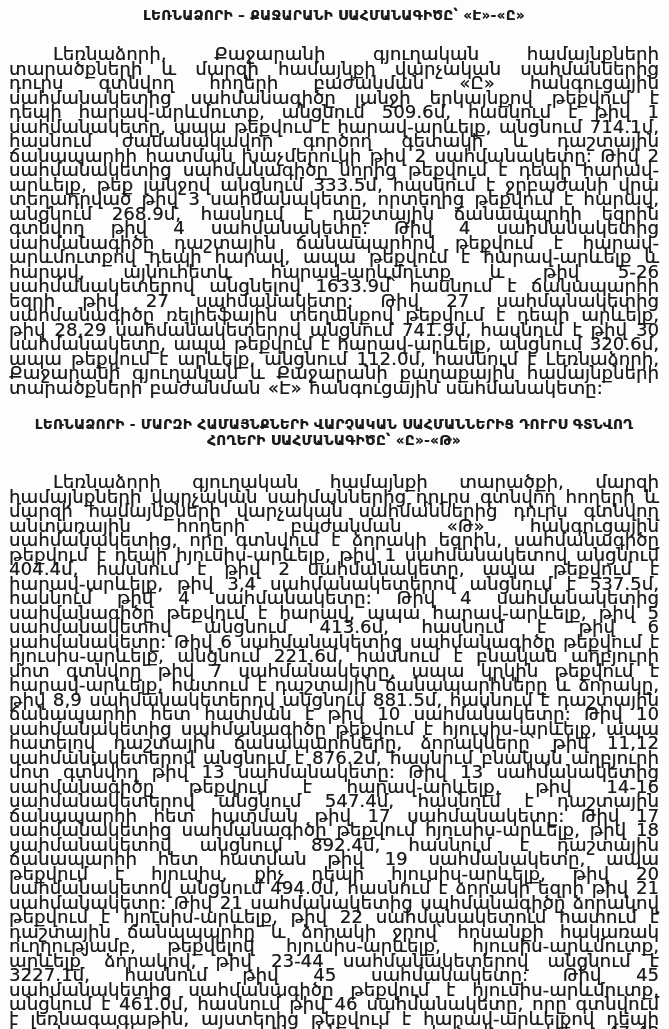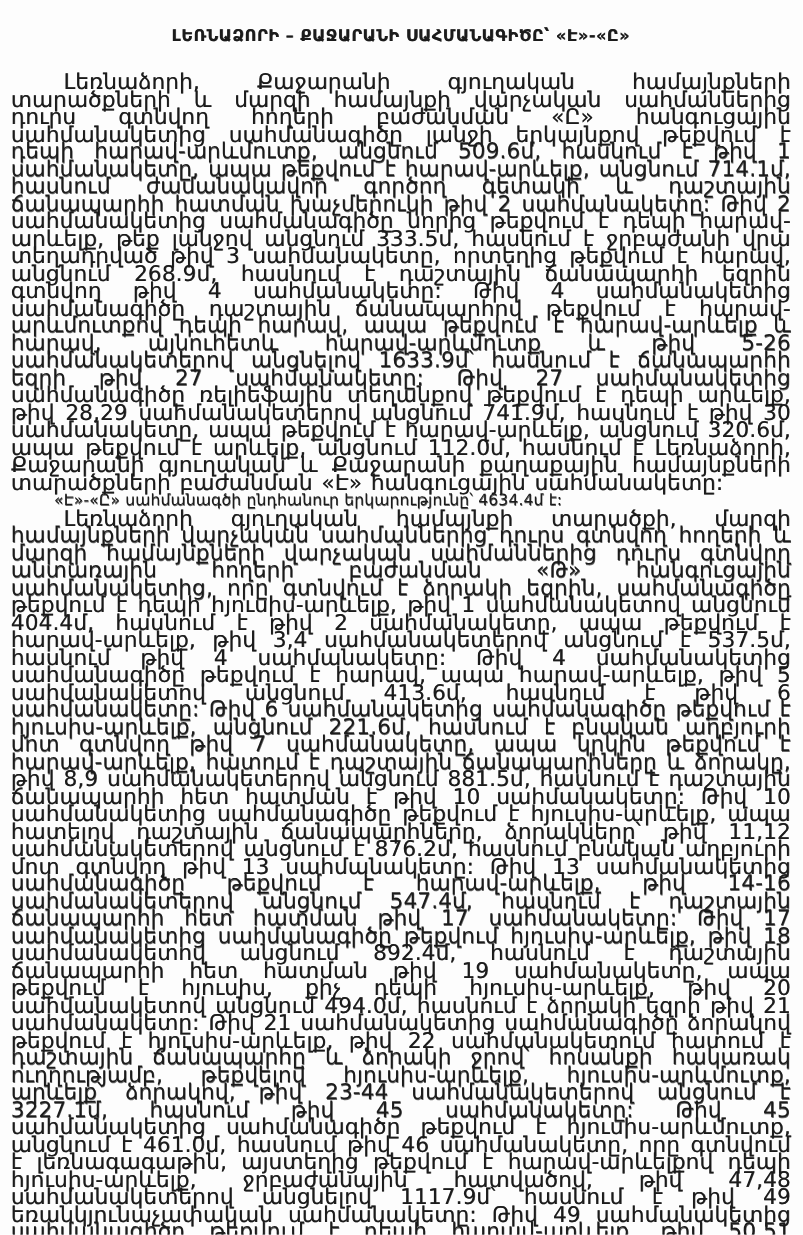--- a/index.html
+++ b/index.html
@@ -5,21 +5,21 @@
   html, body {
     margin: 0;
     padding: 0;
     background: #ffffff;
   }
   .page {
     position: relative;
     width: 669px;
     height: 1029px;
     box-sizing: border-box;
-    padding: 22px 10px 0 9px;
+    padding: 7px 10px 0 9px;
     overflow: hidden;
     background: #fdfdfd;
     color: #1b1b1b;
     font-family: "DejaVu Sans", "Liberation Sans", sans-serif;
     text-shadow: 0.35px 0.3px 0 rgba(20,20,20,0.65);
   }
   .title {
     margin: 0;
     text-align: center;
     font-size: 13.5px;
@@ -54,18 +54,18 @@
 </style>
 </head>
 <body>
 
 <div class="page">
 
   <h1 class="title title-1">ԼԵՌՆԱՁՈՐԻ – ՔԱՋԱՐԱՆԻ ՍԱՀՄԱՆԱԳԻԾԸ՝ «Է»-«Ը»</h1>
 
   <p class="body-text">Լեռնաձորի, Քաջարանի գյուղական համայնքների տարածքների և մարզի համայնքի վարչական սահմաններից դուրս գտնվող հողերի բաժանման «Ը» հանգուցային սահմանակետից սահմանագիծը լանջի երկայնքով թեքվում է դեպի հարավ-արևմուտք, անցնում 509.6մ, հասնում է թիվ 1 սահմանակետը, ապա թեքվում է հարավ-արևելք, անցնում 714.1մ, հասնում ժամանակավոր գործող գետակի և դաշտային ճանապարհի հատման խաչմերուկի թիվ 2 սահմանակետը: Թիվ 2 սահմանակետից սահմանագիծը նորից թեքվում է դեպի հարավ-արևելք, թեք լանջով անցնում 333.5մ, հասնում է ջրբաժանի վրա տեղադրված թիվ 3 սահմանակետը, որտեղից թեքվում է հարավ, անցնում 268.9մ, հասնում է դաշտային ճանապարհի եզրին գտնվող թիվ 4 սահմանակետը: Թիվ 4 սահմանակետից սահմանագիծը դաշտային ճանապարհով թեքվում է հարավ-արևմուտքով դեպի հարավ, ապա թեքվում է հարավ-արևելք և հարավ, այնուհետև հարավ-արևմուտք և թիվ 5-26 սահմանակետերով անցնելով 1633.9մ՝ հասնում է ճանապարհի եզրի թիվ 27 սահմանակետը: Թիվ 27 սահմանակետից սահմանագիծը ռելիեֆային տեղանքով թեքվում է դեպի արևելք, թիվ 28,29 սահմանակետերով անցնում 741.9մ, հասնում է թիվ 30 սահմանակետը, ապա թեքվում է հարավ-արևելք, անցնում 320.6մ, ապա թեքվում է արևելք, անցնում 112.0մ, հասնում է Լեռնաձորի, Քաջարանի գյուղական և Քաջարանի քաղաքային համայնքների տարածքների բաժանման «Է» հանգուցային սահմանակետը:</p>
 
-  <p class="length-line">«Է»-«Ը» սահմանագծի ընդհանուր երկարությունը՝  4634.4մ է:</p>
 
+  <h2 class="title title-2">ԼԵՌՆԱՁՈՐԻ - ՄԱՐԶԻ ՀԱՄԱՅՆՔՆԵՐԻ ՎԱՐՉԱԿԱՆ ՍԱՀՄԱՆՆԵՐԻՑ ԴՈՒՐՍ ԳՏՆՎՈՂ ՀՈՂԵՐԻ ՍԱՀՄԱՆԱԳԻԾԸ՝ «Ը»-«Թ»</h2>
 
   <p class="body-text">Լեռնաձորի գյուղական համայնքի տարածքի, մարզի համայնքների վարչական սահմաններից դուրս գտնվող հողերի և մարզի համայնքների վարչական սահմաններից դուրս գտնվող անտառային հողերի բաժանման «Թ» հանգուցային սահմանակետից, որը գտնվում է ձորակի եզրին, սահմանագիծը թեքվում է  դեպի հյուսիս-արևելք, թիվ 1 սահմանակետով անցնում 404.4մ, հասնում է թիվ 2 սահմանակետը, ապա թեքվում է հարավ-արևելք, թիվ 3,4 սահմանակետերով անցնում է 537.5մ, հասնում թիվ 4 սահմանակետը: Թիվ 4 սահմանակետից սահմանագիծը թեքվում է հարավ, ապա հարավ-արևելք, թիվ 5 սահմանակետով անցնում 413.6մ, հասնում է թիվ 6 սահմանակետը: Թիվ 6 սահմանակետից սահմանագիծը թեքվում է հյուսիս-արևելք, անցնում 221.6մ, հասնում է բնական աղբյուրի մոտ գտնվող թիվ 7 սահմանակետը, ապա կրկին թեքվում է հարավ-արևելք, հատում է դաշտային ճանապարհները և ձորակը, թիվ 8,9 սահմանակետերով անցնում 881.5մ, հասնում է դաշտային ճանապարհի հետ հատման է թիվ 10 սահմանակետը: Թիվ 10 սահմանակետից սահմանագիծը թեքվում է հյուսիս-արևելք, ապա հատելով դաշտային ճանապարհները, ձորակները՝ թիվ 11,12 սահմանակետերով անցնում է 876.2մ, հասնում բնական աղբյուրի մոտ գտնվող թիվ 13 սահմանակետը: Թիվ 13 սահմանակետից սահմանագիծը թեքվում է հարավ-արևելք, թիվ 14-16 սահմանակետերով անցնում 547.4մ, հասնում է դաշտային ճանապարհի հետ հատման թիվ 17 սահմանակետը: Թիվ 17 սահմանակետից սահմանագիծը թեքվում հյուսիս-արևելք, թիվ 18 սահմանակետով անցնում 892.4մ, հասնում է դաշտային ճանապարհի հետ հատման թիվ 19 սահմանակետը, ապա թեքվում է հյուսիս, քիչ դեպի հյուսիս-արևելք, թիվ 20 սահմանակետով անցնում 494.0մ, հասնում է ձորակի եզրի թիվ 21 սահմանակետը: Թիվ 21 սահմանակետից սահմանագիծը ձորակով թեքվում է հյուսիս-արևելք, թիվ 22 սահմանակետում հատում է դաշտային ճանապարհը և ձորակի ջրով՝ հոսանքի հակառակ ուղղությամբ, թեքվելով հյուսիս-արևելք, հյուսիս-արևմուտք, արևելք՝ ձորակով, թիվ 23-44 սահմանակետերով անցնում է 3227.1մ, հասնում թիվ 45 սահմանակետը: Թիվ 45 սահմանակետից սահմանագիծը թեքվում է հյուսիս-արևմուտք, անցնում է 461.0մ, հասնում թիվ 46 սահմանակետը, որը գտնվում է լեռնագագաթին, այստեղից թեքվում է հարավ-արևելքով դեպի հյուսիս-արևելք, ջրբաժանային հատվածով, թիվ 47,48 սահմանակետերով անցնելով 1117.9մ՝ հասնում է թիվ 49 եռանկյունաչափական սահմանակետը: Թիվ 49 սահմանակետից սահմանագիծը թեքվում է դեպի հարավ-արևելք, թիվ 50,51 սահմանակետերով անցնում 568.9մ, հասնում է թիվ 52 սահմանակետը,ապա թեքվում է հյուսիս-արևելք, անցնում 183.1մ, հասնում է դաշտային ճանապարհի եզրի թիվ 53 սահմանակետը, ապա թեքվում է դեպի հարավ-արևելք, թիվ 54,55 սահմանակետերով անցնում է 1393.0մ, հասնում լեռնագագաթի թիվ 56</p>
 
 </div>
 
 </body></html>

